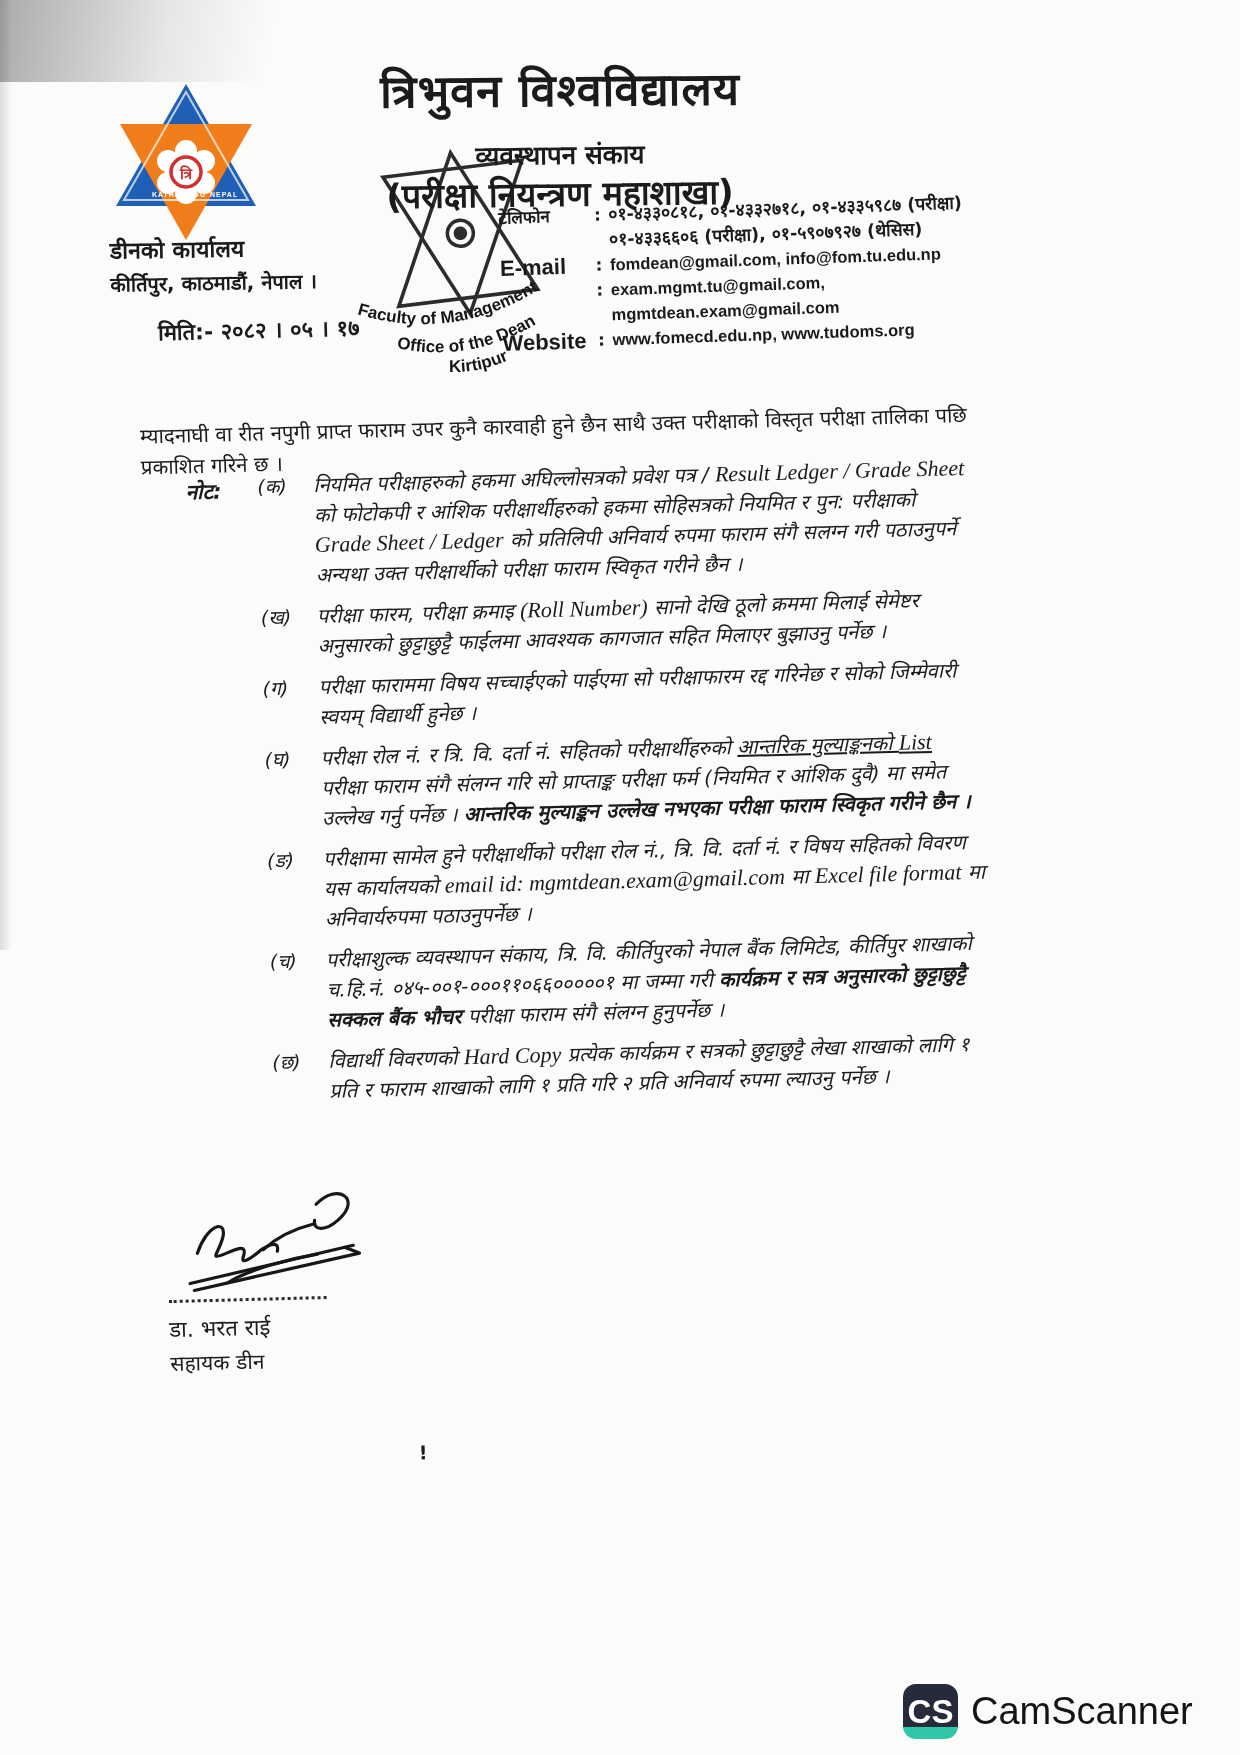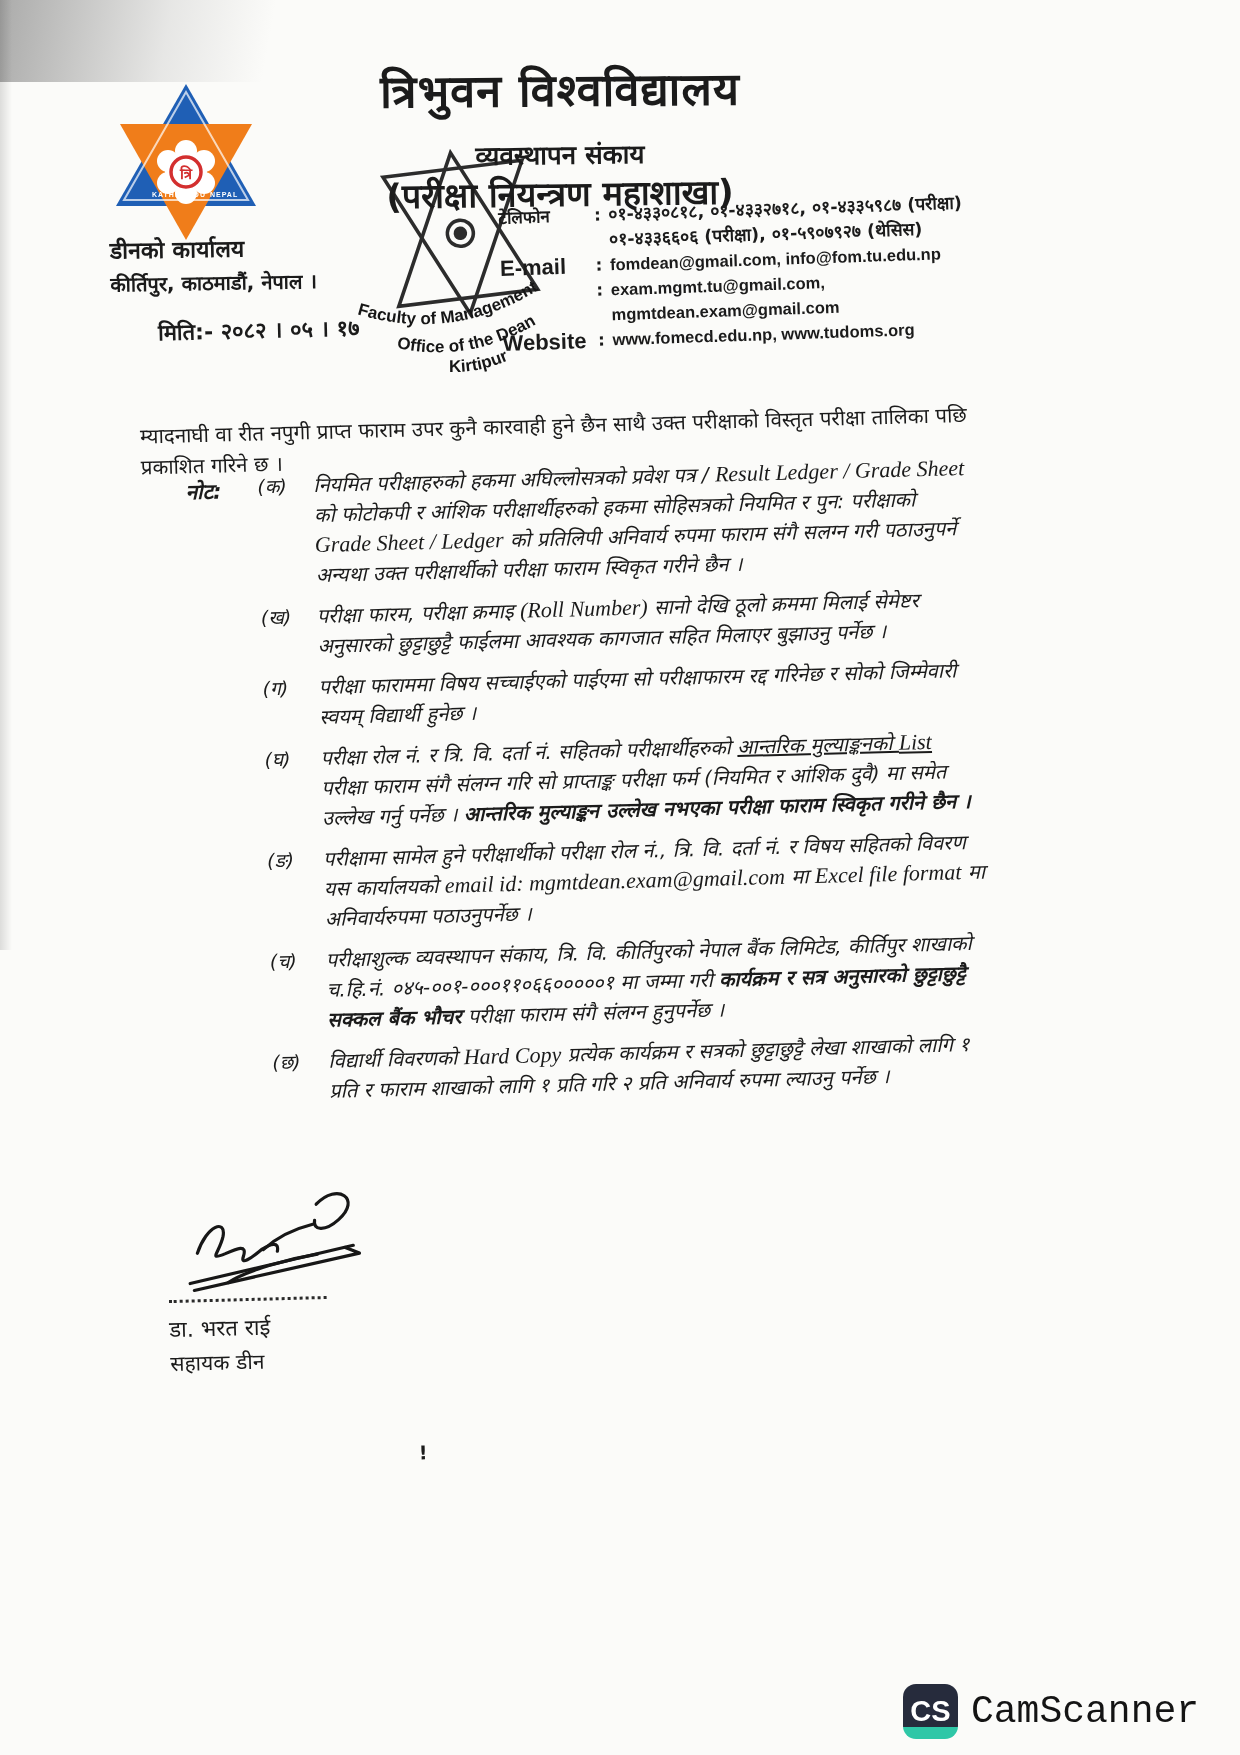--- a/index.html
+++ b/index.html
@@ -47,22 +47,22 @@
   
   .sig-block{position:absolute;left:146px;top:1180px;width:260px;}
   .sig-dots{width:158px;border-bottom:3px dotted #2a2a2a;margin-top:-16px;}
   .sig-name{font-size:22px;margin-top:10px;}
   .sig-title{font-size:21px;margin-top:6px;}
   
   .footer-brand{position:absolute;left:903px;top:1684px;display:flex;align-items:center;gap:13px;}
   .cs-icon{width:55px;height:55px;border-radius:13px;
     background:linear-gradient(to bottom,#262b3c 79%,#2fc7a7 79%);
     display:flex;align-items:center;justify-content:center;
-    font-family:"Liberation Sans",sans-serif;font-weight:700;font-size:29px;color:#fff;}
-  .cs-text{font-family:Liberation Mono, monospace;font-size:38px;color:#141414;}
+    font-family:"Liberation Sans",sans-serif;font-weight:700;font-size:33px;color:#fff;}
+  .cs-text{font-family:Liberation Sans, sans-serif;font-size:38px;color:#141414;}
 </style>
 </head>
 <body>
 
 <div class="page">
 
   <div class="shade-tl"></div>
   <div class="shade-left"></div>
 
   <svg class="logo" width="160" height="172" viewBox="0 0 160 172">

